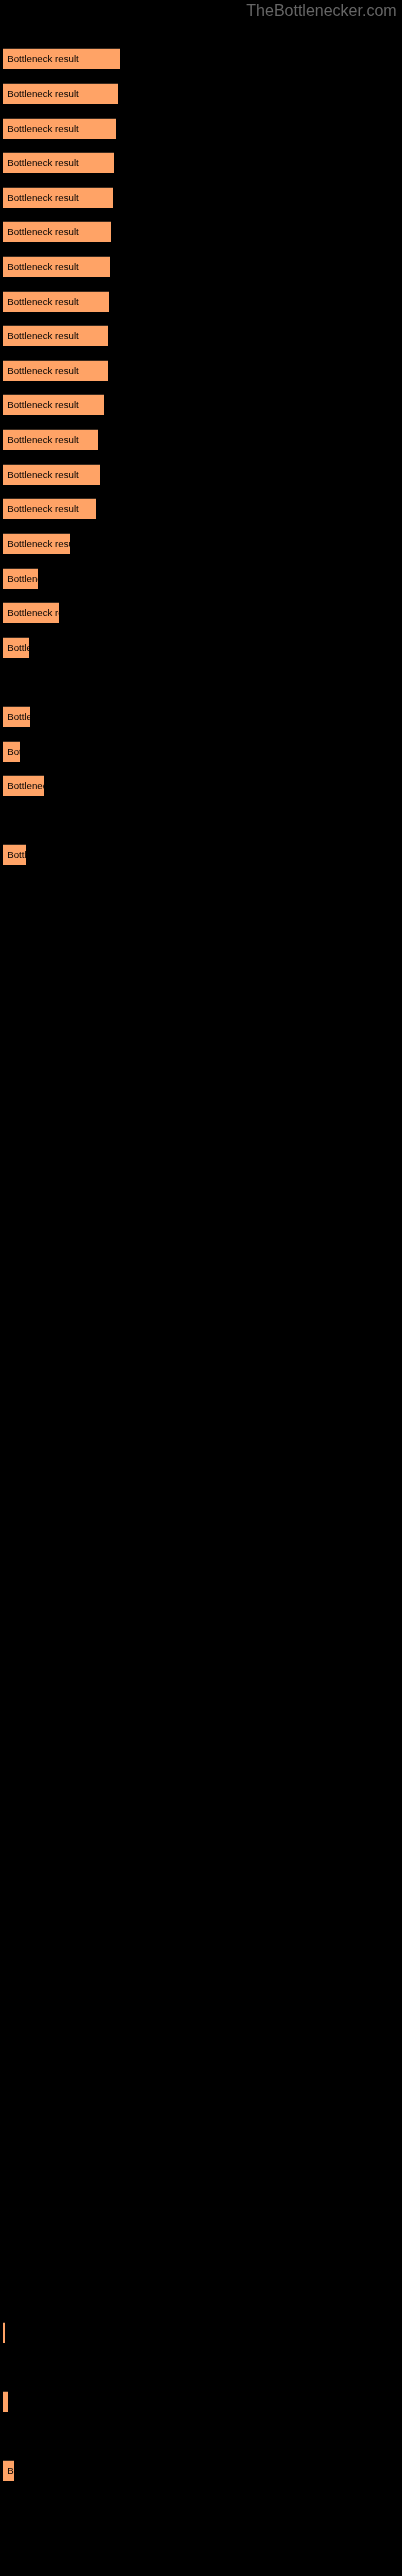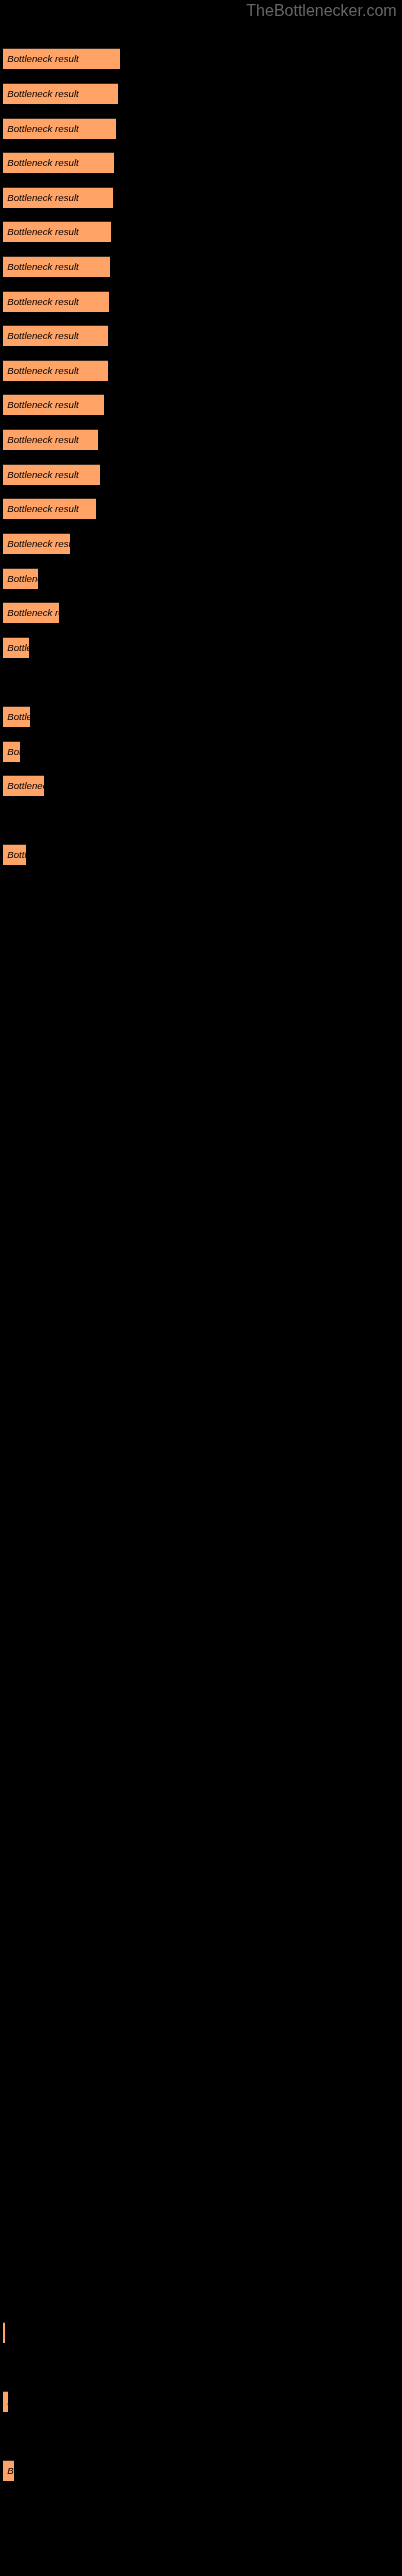--- a/index.html
+++ b/index.html
@@ -51,21 +51,20 @@
   }
   .bar-label {
     position: absolute;
     left: 4px;
     top: 3.2px;
     font-family: "Liberation Sans", sans-serif;
     font-size: 9.7px;
     color: #000000;
     white-space: nowrap;
     line-height: 13.7px;
-    font-style: italic;
   }
 </style>
 </head>
 <body>
 
 <div id="chart-root">
 
   <div id="watermark">TheBottlenecker.com</div>
 
   <div id="bars-layer">

